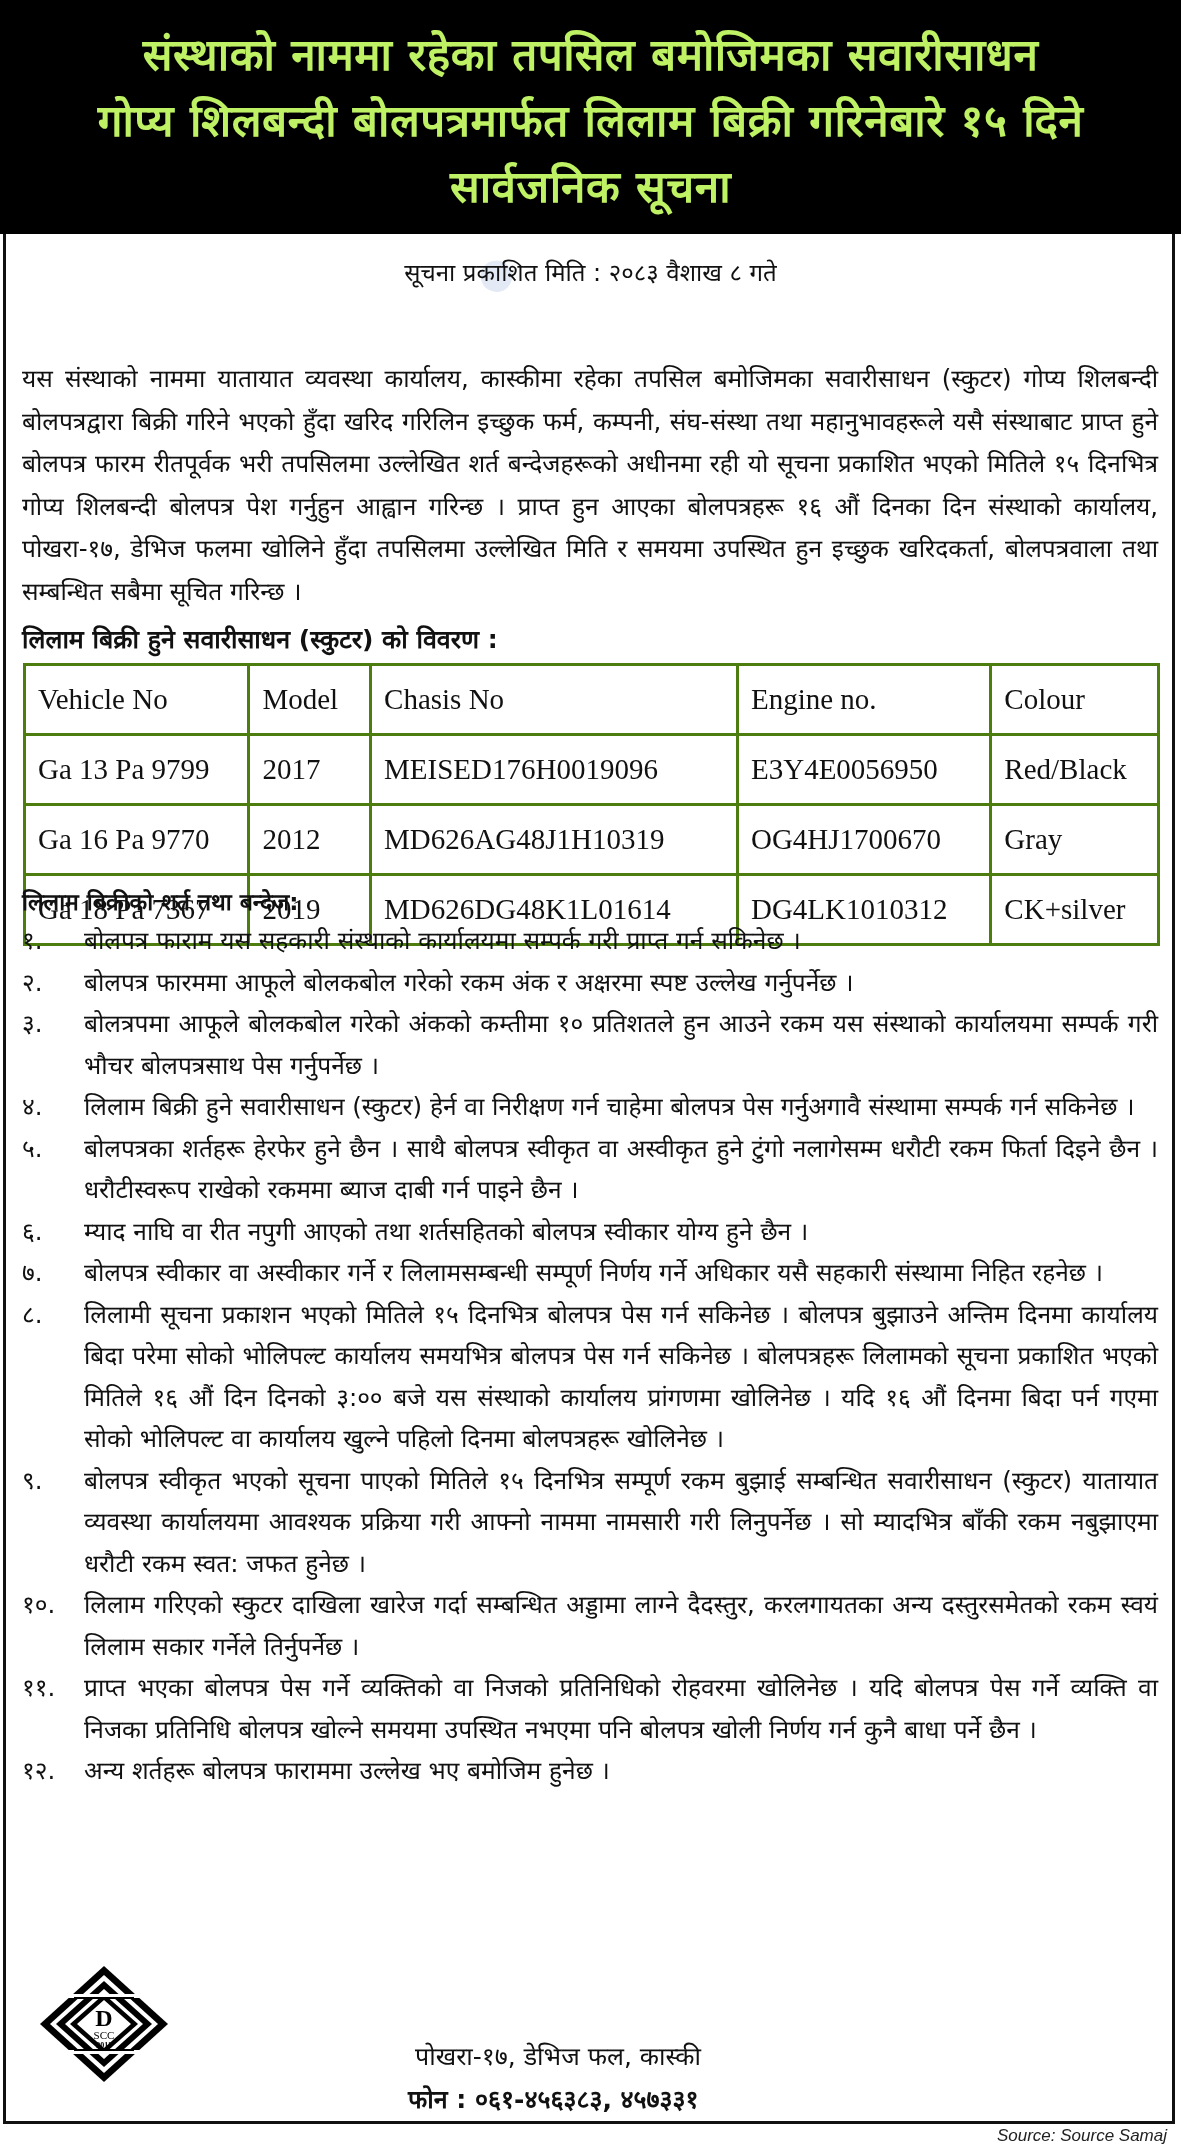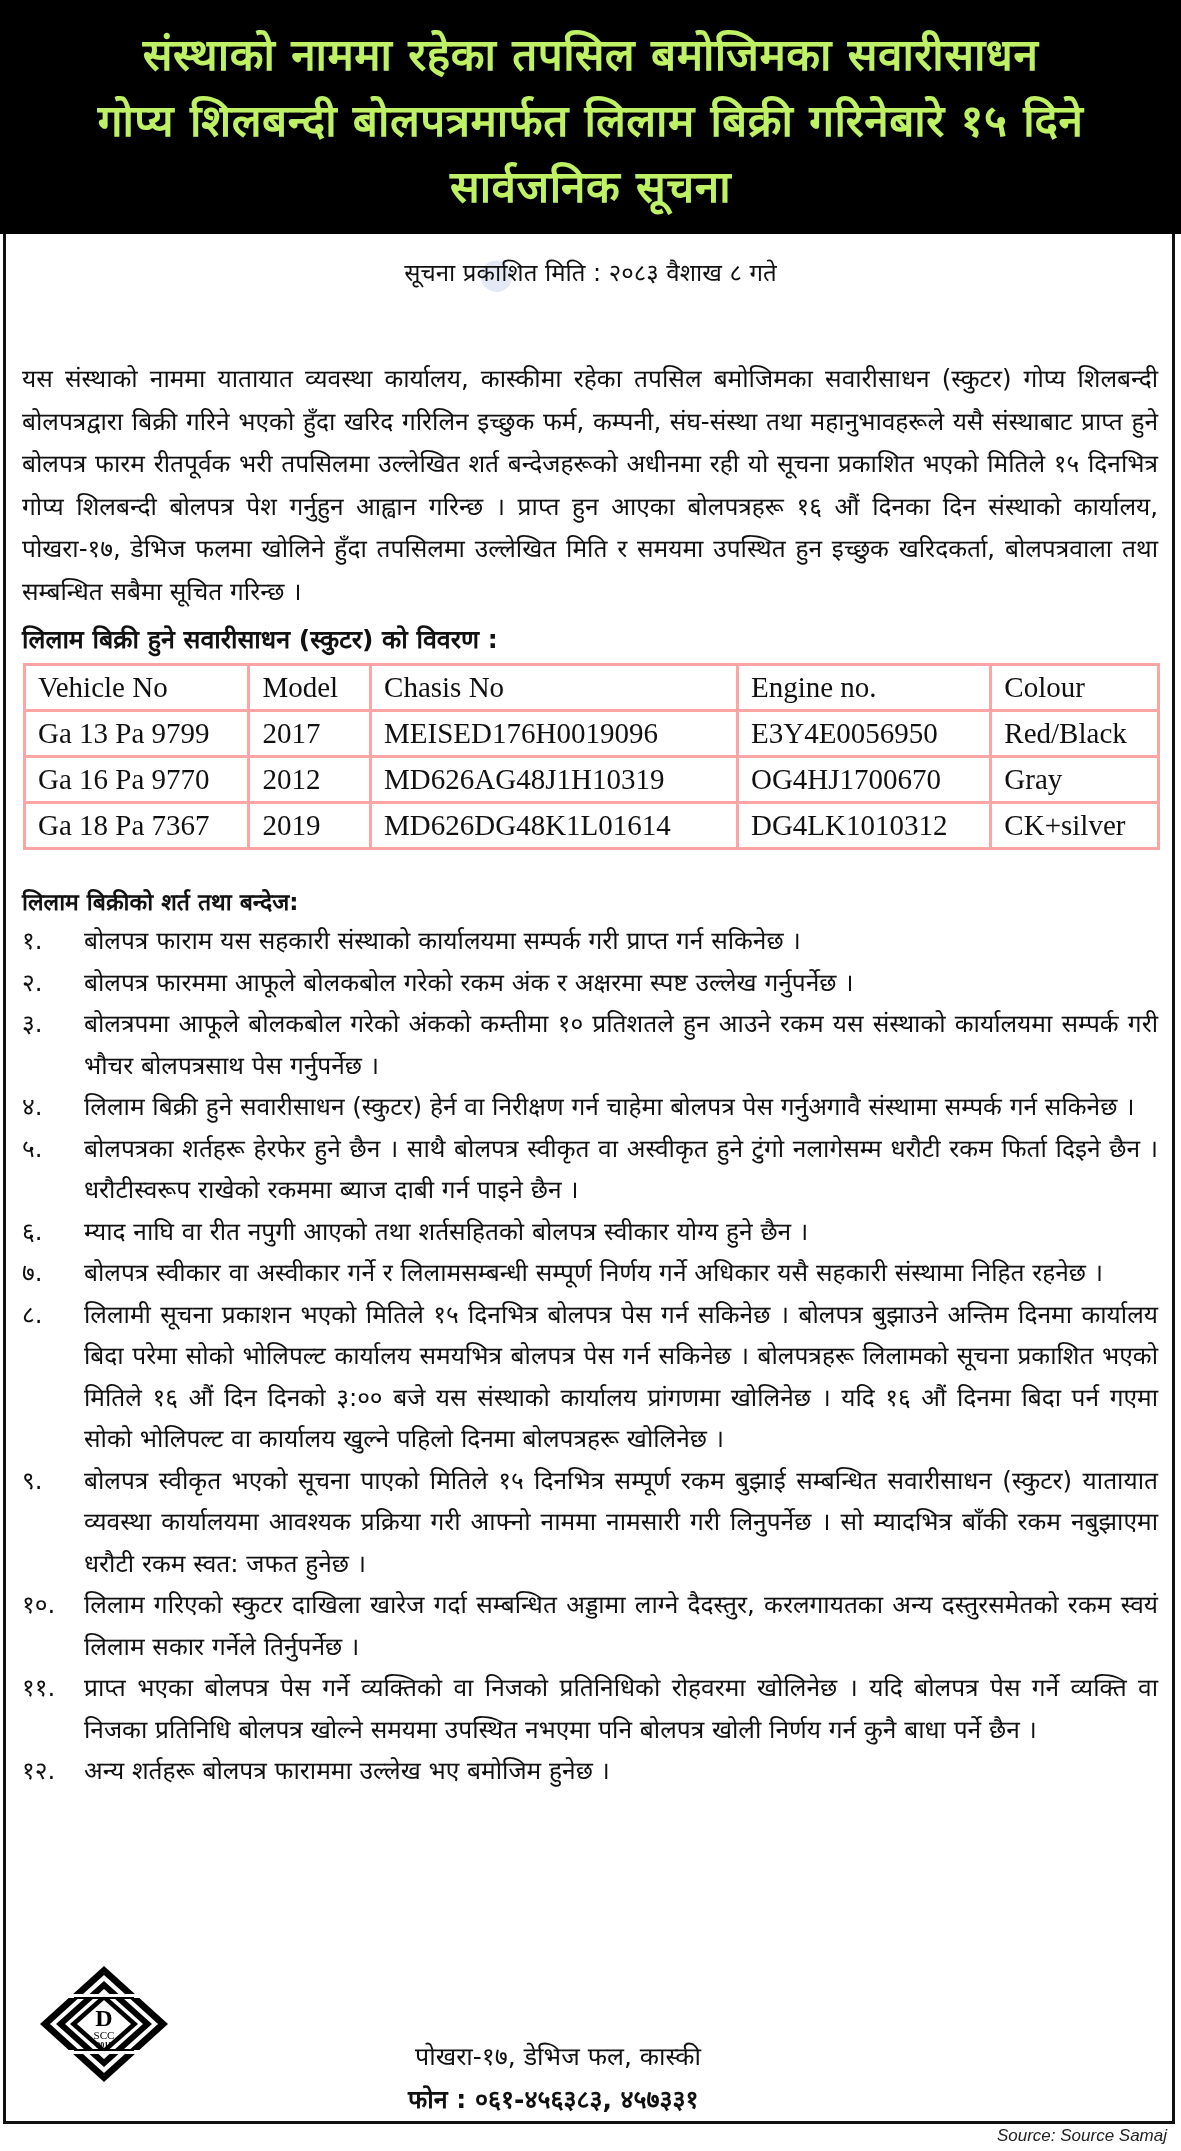--- a/index.html
+++ b/index.html
@@ -10,21 +10,21 @@
   .header { position:absolute; left:0; top:0; width:1181px; height:234px; background:#000;
             color:#bef264; text-align:center; box-sizing:border-box; padding-top:22px; }
   .header .line { font-size:44px; font-weight:bold; line-height:66px; letter-spacing:0.5px; }
   .pubdate { position:absolute; left:0; width:1181px; top:256px; text-align:center;
              font-size:24px; line-height:34px; }
   .para { position:absolute; left:22px; width:1136px; top:326px; font-size:24.5px;
           line-height:42.5px; text-align:justify; text-align-last:left;margin-top:32px; }
   .subhead { position:absolute; left:22px; top:622px; font-size:25px; font-weight:bold; line-height:36px; }
   table.veh { position:absolute; left:23px; top:663px; width:1137px; border-collapse:collapse;
               font-family:"Liberation Serif", "DejaVu Serif", serif; font-size:29px; }
-  table.veh td { border:3px solid #fca5a5; height:43px; padding:0 12px; line-height:43px; white-space:nowrap; }
+  table.veh td { border:3px solid #4d7c0f; height:43px; padding:12px 12px; line-height:43px; white-space:nowrap; }
   .terms-head { position:absolute; left:22px; top:884px; font-size:23px; font-weight:bold; line-height:36px; }
   .terms { position:absolute; left:22px; top:920px; width:1136px; font-size:24.5px; }
   .term { display:flex; line-height:41.5px; }
   .term .num { width:62px; flex:0 0 62px; }
   .term .txt { flex:1; text-align:justify; text-align-last:left; }
   .footer { position:absolute; left:0; top:1960px; width:1181px; height:165px; }
   .logo { position:absolute; left:38px; top:4px; width:132px; height:120px; }
   .org-name { position:absolute; left:235px; top:18px; font-size:42px; font-weight:bold; line-height:56px; }
   .org-addr { position:absolute; left:415px; top:79px; font-size:25px; line-height:36px;text-align:right; }
   .org-phone { position:absolute; left:408px; top:122px; font-size:25px; line-height:36px;font-weight:bold; }

